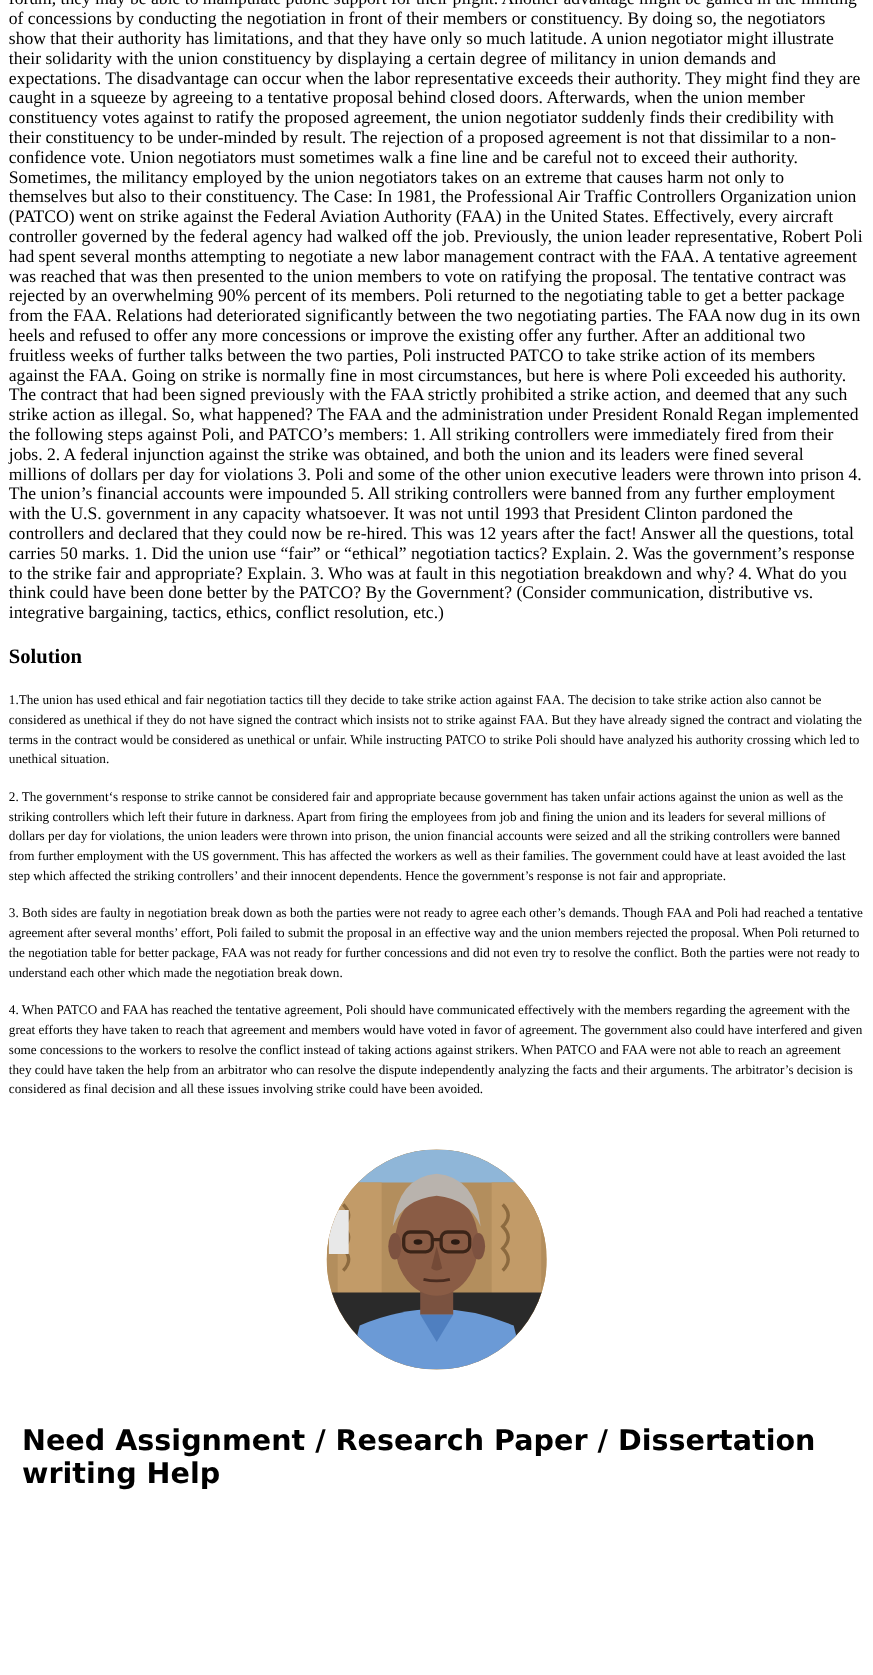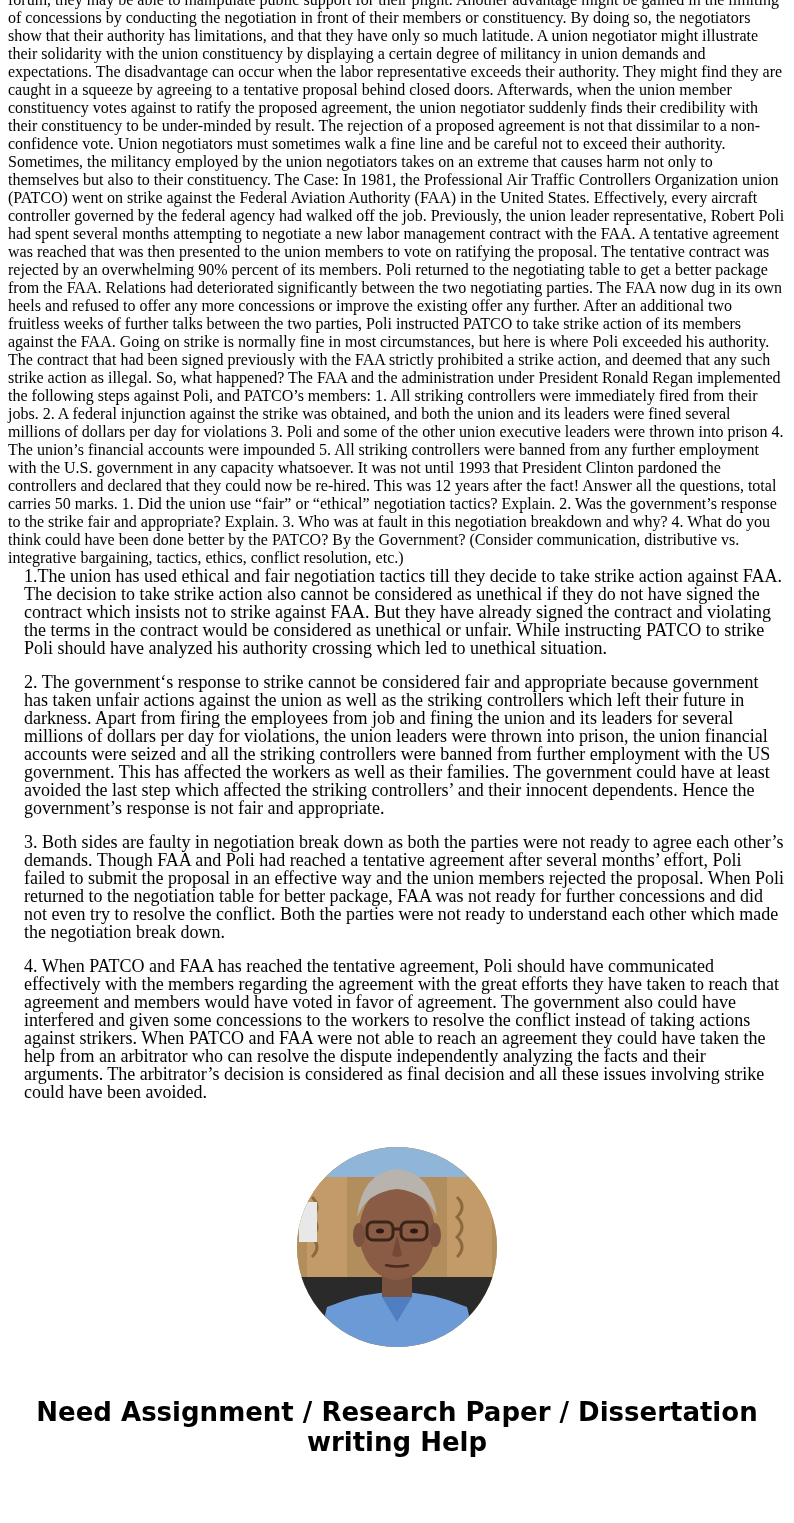--- a/index.html
+++ b/index.html
@@ -29,27 +29,26 @@
       line-height: 18px;
       margin: 0;
     }
     .solution-heading {
       font-size: 18.72px;
       font-weight: bold;
       margin: 20px 0 18px 0;
       line-height: 22px;
     }
     .answer {
-      font-size: 18px;
+      font-size: 12px;
       line-height: 18px;
-      margin: 0 0 16px 16px;
+      margin: 0 0 16px 0;
     }
     .promo {
       margin-top: 46px;
-      text-align: center;
     }
     .avatar-wrap {
       display: flex;
       justify-content: center;
     }
     .avatar {
       width: 200px;
       height: 200px;
       border-radius: 50%;
       overflow: hidden;
@@ -72,20 +71,21 @@
       display: block;
     }
   </style>
 </head>
 <body>
 
 <div class="page">
   <div class="content">
     <p class="question-text">forum, they may be able to manipulate public support for their plight. Another advantage might be gained in the limiting of concessions by conducting the negotiation in front of their members or constituency. By doing so, the negotiators show that their authority has limitations, and that they have only so much latitude. A union negotiator might illustrate their solidarity with the union constituency by displaying a certain degree of militancy in union demands and expectations. The disadvantage can occur when the labor representative exceeds their authority. They might find they are caught in a squeeze by agreeing to a tentative proposal behind closed doors. Afterwards, when the union member constituency votes against to ratify the proposed agreement, the union negotiator suddenly finds their credibility with their constituency to be under-minded by result. The rejection of a proposed agreement is not that dissimilar to a non-confidence vote. Union negotiators must sometimes walk a fine line and be careful not to exceed their authority. Sometimes, the militancy employed by the union negotiators takes on an extreme that causes harm not only to themselves but also to their constituency. The Case: In 1981, the Professional Air Traffic Controllers Organization union (PATCO) went on strike against the Federal Aviation Authority (FAA) in the United States. Effectively, every aircraft controller governed by the federal agency had walked off the job. Previously, the union leader representative, Robert Poli had spent several months attempting to negotiate a new labor management contract with the FAA. A tentative agreement was reached that was then presented to the union members to vote on ratifying the proposal. The tentative contract was rejected by an overwhelming 90% percent of its members. Poli returned to the negotiating table to get a better package from the FAA. Relations had deteriorated significantly between the two negotiating parties. The FAA now dug in its own heels and refused to offer any more concessions or improve the existing offer any further. After an additional two fruitless weeks of further talks between the two parties, Poli instructed PATCO to take strike action of its members against the FAA. Going on strike is normally fine in most circumstances, but here is where Poli exceeded his authority. The contract that had been signed previously with the FAA strictly prohibited a strike action, and deemed that any such strike action as illegal. So, what happened? The FAA and the administration under President Ronald Regan implemented the following steps against Poli, and PATCO’s members: 1. All striking controllers were immediately fired from their jobs. 2. A federal injunction against the strike was obtained, and both the union and its leaders were fined several millions of dollars per day for violations 3. Poli and some of the other union executive leaders were thrown into prison 4. The union’s financial accounts were impounded 5. All striking controllers were banned from any further employment with the U.S. government in any capacity whatsoever. It was not until 1993 that President Clinton pardoned the controllers and declared that they could now be re-hired. This was 12 years after the fact! Answer all the questions, total carries 50 marks. 1. Did the union use “fair” or “ethical” negotiation tactics? Explain. 2. Was the government’s response to the strike fair and appropriate? Explain. 3. Who was at fault in this negotiation breakdown and why? 4. What do you think could have been done better by the PATCO? By the Government? (Consider communication, distributive vs. integrative bargaining, tactics, ethics, conflict resolution, etc.)</p>
 
+    <h3 class="solution-heading">Solution</h3>
 
     <p class="answer">1.The union has used ethical and fair negotiation tactics till they decide to take strike action against FAA. The decision to take strike action also cannot be considered as unethical if they do not have signed the contract which insists not to strike against FAA. But they have already signed the contract and violating the terms in the contract would be considered as unethical or unfair. While instructing PATCO to strike Poli should have analyzed his authority crossing which led to unethical situation.</p>
     <p class="answer">2. The government‘s response to strike cannot be considered fair and appropriate because government has taken unfair actions against the union as well as the striking controllers which left their future in darkness. Apart from firing the employees from job and fining the union and its leaders for several millions of dollars per day for violations, the union leaders were thrown into prison, the union financial accounts were seized and all the striking controllers were banned from further employment with the US government. This has affected the workers as well as their families. The government could have at least avoided the last step which affected the striking controllers’ and their innocent dependents. Hence the government’s response is not fair and appropriate.</p>
     <p class="answer">3. Both sides are faulty in negotiation break down as both the parties were not ready to agree each other’s demands. Though FAA and Poli had reached a tentative agreement after several months’ effort, Poli failed to submit the proposal in an effective way and the union members rejected the proposal. When Poli returned to the negotiation table for better package, FAA was not ready for further concessions and did not even try to resolve the conflict. Both the parties were not ready to understand each other which made the negotiation break down.</p>
     <p class="answer">4. When PATCO and FAA has reached the tentative agreement, Poli should have communicated effectively with the members regarding the agreement with the great efforts they have taken to reach that agreement and members would have voted in favor of agreement. The government also could have interfered and given some concessions to the workers to resolve the conflict instead of taking actions against strikers. When PATCO and FAA were not able to reach an agreement they could have taken the help from an arbitrator who can resolve the dispute independently analyzing the facts and their arguments. The arbitrator’s decision is considered as final decision and all these issues involving strike could have been avoided.</p>
   </div>
 
   <div class="promo">
     <div class="avatar-wrap">
       <div class="avatar" title="Tutor portrait photo">

